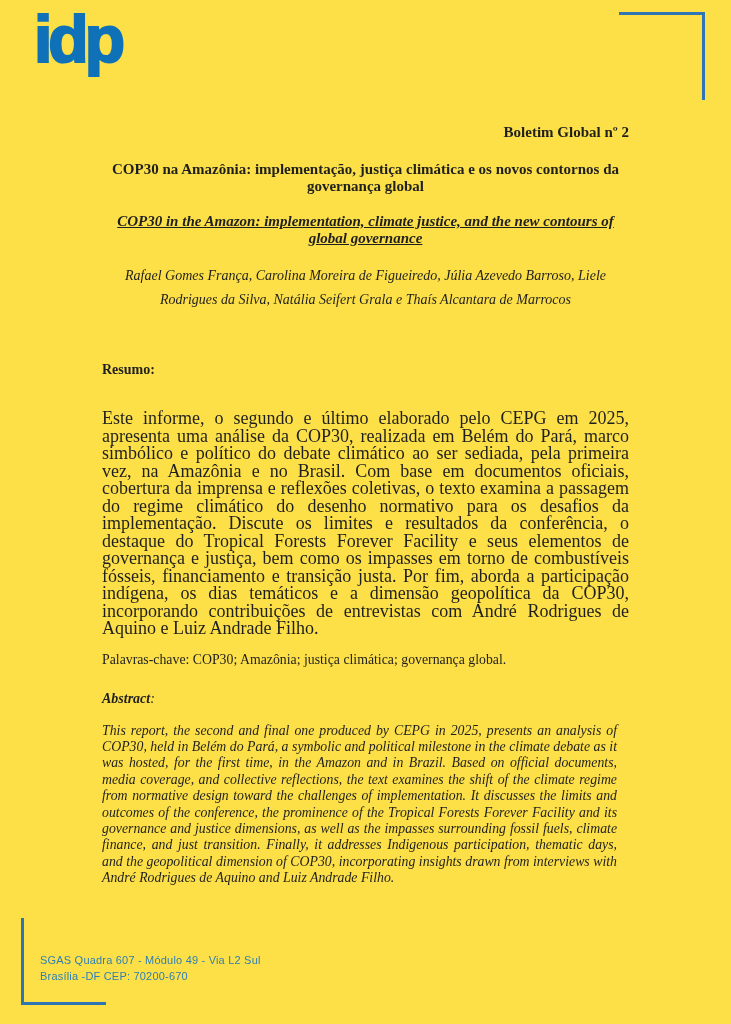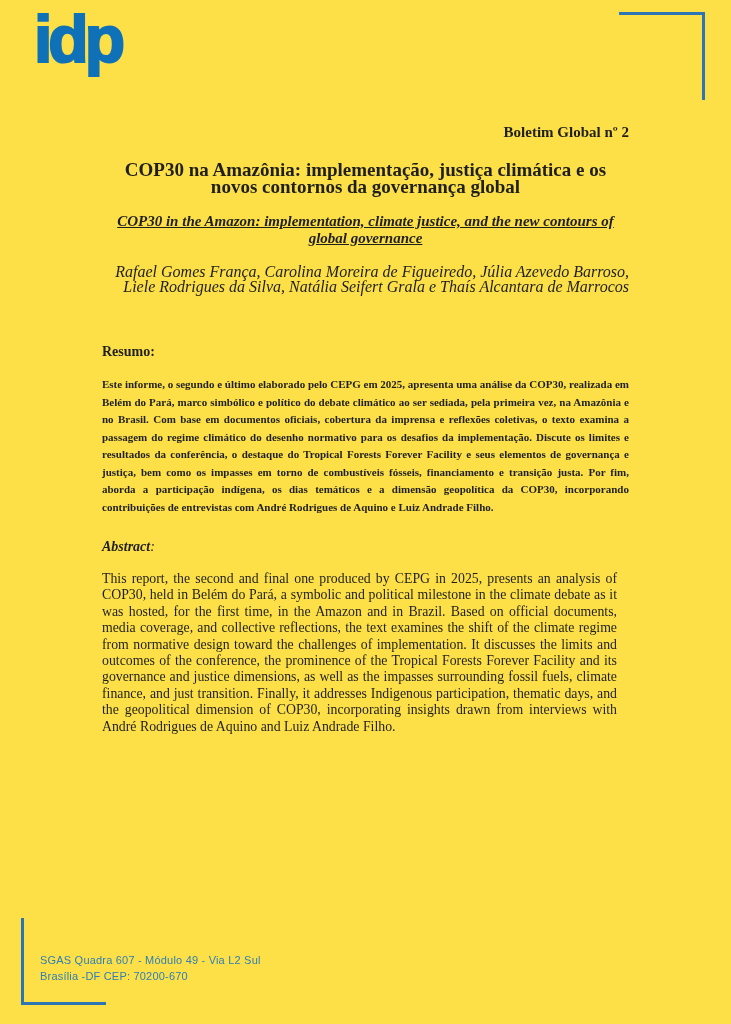--- a/index.html
+++ b/index.html
@@ -42,59 +42,58 @@
   }
   .bulletin-no{
     margin:124px 0 0 0;
     text-align:right;
     font-size:15px;font-weight:bold;
     line-height:17px;
   }
   .title-pt{
     margin:20px 0 0 0;
     text-align:center;
-    font-size:19px;font-weight:bold;
+    font-size:15px;font-weight:bold;
     line-height:17px;
   }
   .title-en{
     margin:18px 0 0 0;
     text-align:center;
     font-size:15px;font-weight:bold;font-style:italic;
     line-height:16.5px;
     text-decoration:underline;
   }
   .authors{
     margin:18px 0 0 0;
-    text-align:right;
-    font-size:16px;font-style:italic;
-    line-height:15px;
+    text-align:center;
+    font-size:14px;font-style:italic;
+    line-height:24px;
   }
   .resumo-heading{
     margin:50px 0 0 0;
     font-size:14px;font-weight:bold;
   }
   .resumo-body{
-    margin:16px 0 0 0;
-    font-size:11px;
+    margin:32px 0 0 0;
+    font-size:18px;
     line-height:17.5px;
     text-align:justify;
-    font-weight:bold;
   }
   .palavras{
     margin:14px 0 0 0;
     font-size:13.8px;
   }
   .abstract-heading{
     margin:23px 0 0 0;
     font-size:14px;font-style:italic;
   }
   .abstract-heading .hw{font-weight:bold;}
   .abstract-body{
     margin:16px 12px 0 0;
-    font-size:13.8px;
+    font-size:13.8px;font-style:italic;
     line-height:16.4px;
     text-align:justify;
   }
   .keywords{
     margin:13px 0 0 0;
     font-size:14px;font-style:italic;
   }
   .keywords .hw{font-weight:bold;}
   
   .footer-address{
@@ -121,20 +120,21 @@
     <div class="title-pt">COP30 na Amazônia: implementação, justiça climática e os novos contornos da governança global</div>
 
     <div class="title-en">COP30 in the Amazon: implementation, climate justice, and the new contours of global governance</div>
 
     <div class="authors">Rafael Gomes França, Carolina Moreira de Figueiredo, Júlia Azevedo Barroso, Liele Rodrigues da Silva, Natália Seifert Grala e Thaís Alcantara de Marrocos</div>
 
     <div class="resumo-heading">Resumo:</div>
 
     <p class="resumo-body">Este informe, o segundo e último elaborado pelo CEPG em 2025, apresenta uma análise da COP30, realizada em Belém do Pará, marco simbólico e político do debate climático ao ser sediada, pela primeira vez, na Amazônia e no Brasil. Com base em documentos oficiais, cobertura da imprensa e reflexões coletivas, o texto examina a passagem do regime climático do desenho normativo para os desafios da implementação. Discute os limites e resultados da conferência, o destaque do Tropical Forests Forever Facility e seus elementos de governança e justiça, bem como os impasses em torno de combustíveis fósseis, financiamento e transição justa. Por fim, aborda a participação indígena, os dias temáticos e a dimensão geopolítica da COP30, incorporando contribuições de entrevistas com André Rodrigues de Aquino e Luiz Andrade Filho.</p>
 
+    <div class="palavras">Palavras-chave: COP30; Amazônia; justiça climática; governança global.</div>
 
     <div class="abstract-heading"><span class="hw">Abstract</span><span>:</span></div>
 
     <p class="abstract-body">This report, the second and final one produced by CEPG in 2025, presents an analysis of COP30, held in Belém do Pará, a symbolic and political milestone in the climate debate as it was hosted, for the first time, in the Amazon and in Brazil. Based on official documents, media coverage, and collective reflections, the text examines the shift of the climate regime from normative design toward the challenges of implementation. It discusses the limits and outcomes of the conference, the prominence of the Tropical Forests Forever Facility and its governance and justice dimensions, as well as the impasses surrounding fossil fuels, climate finance, and just transition. Finally, it addresses Indigenous participation, thematic days, and the geopolitical dimension of COP30, incorporating insights drawn from interviews with André Rodrigues de Aquino and Luiz Andrade Filho.</p>
 
 
   </div>
 
   <div class="footer-address">
     <div>SGAS Quadra 607 - Módulo 49 - Via L2 Sul</div>

